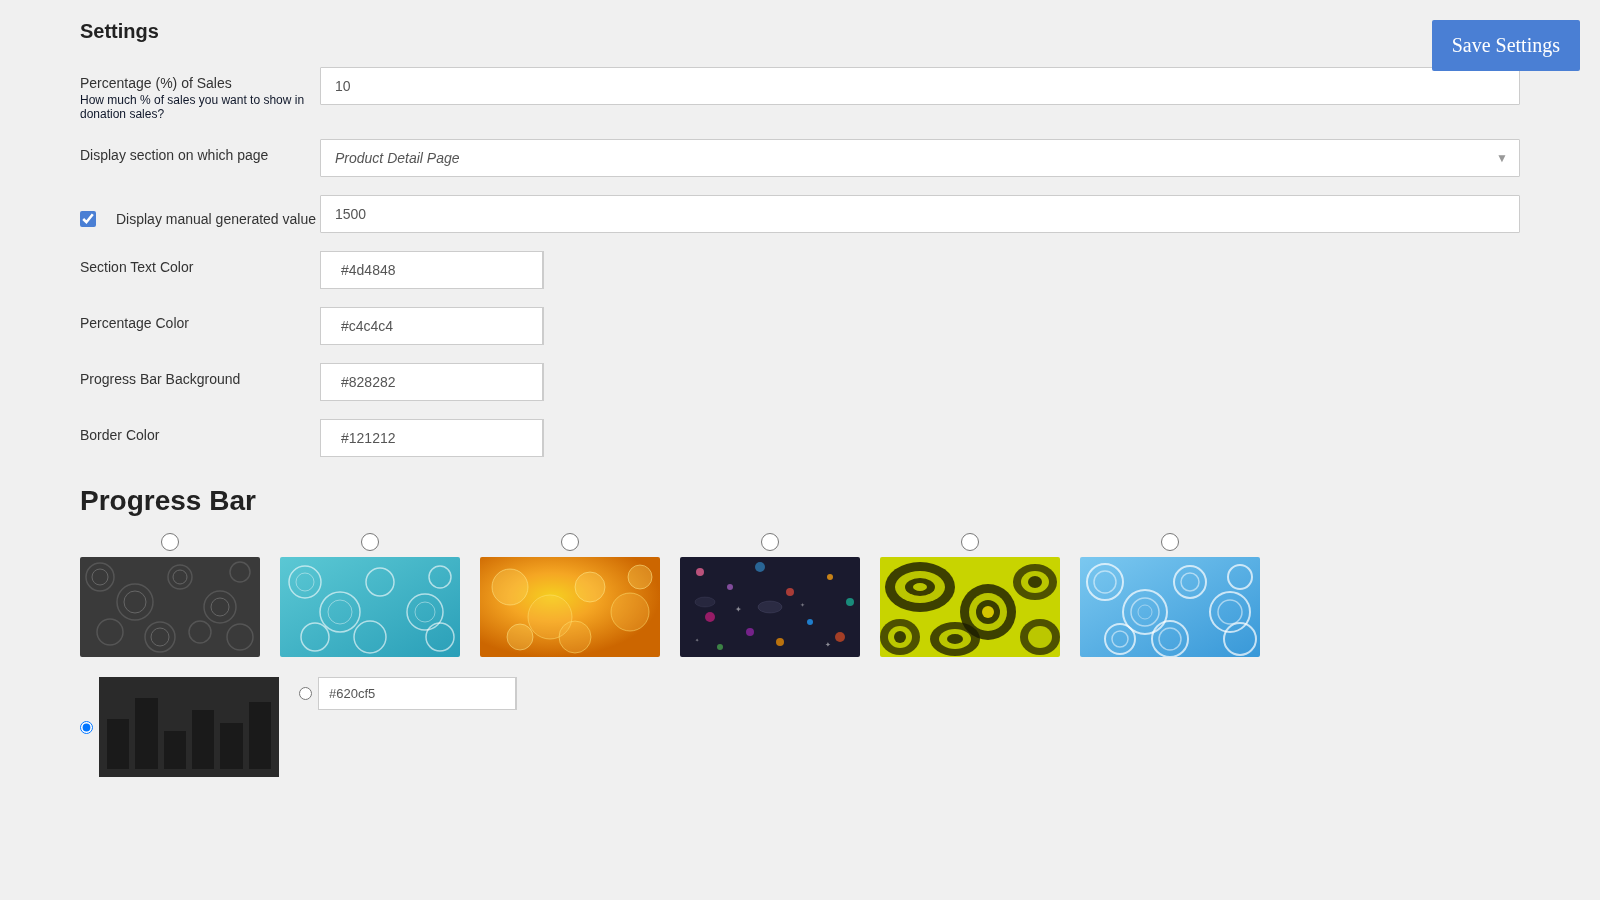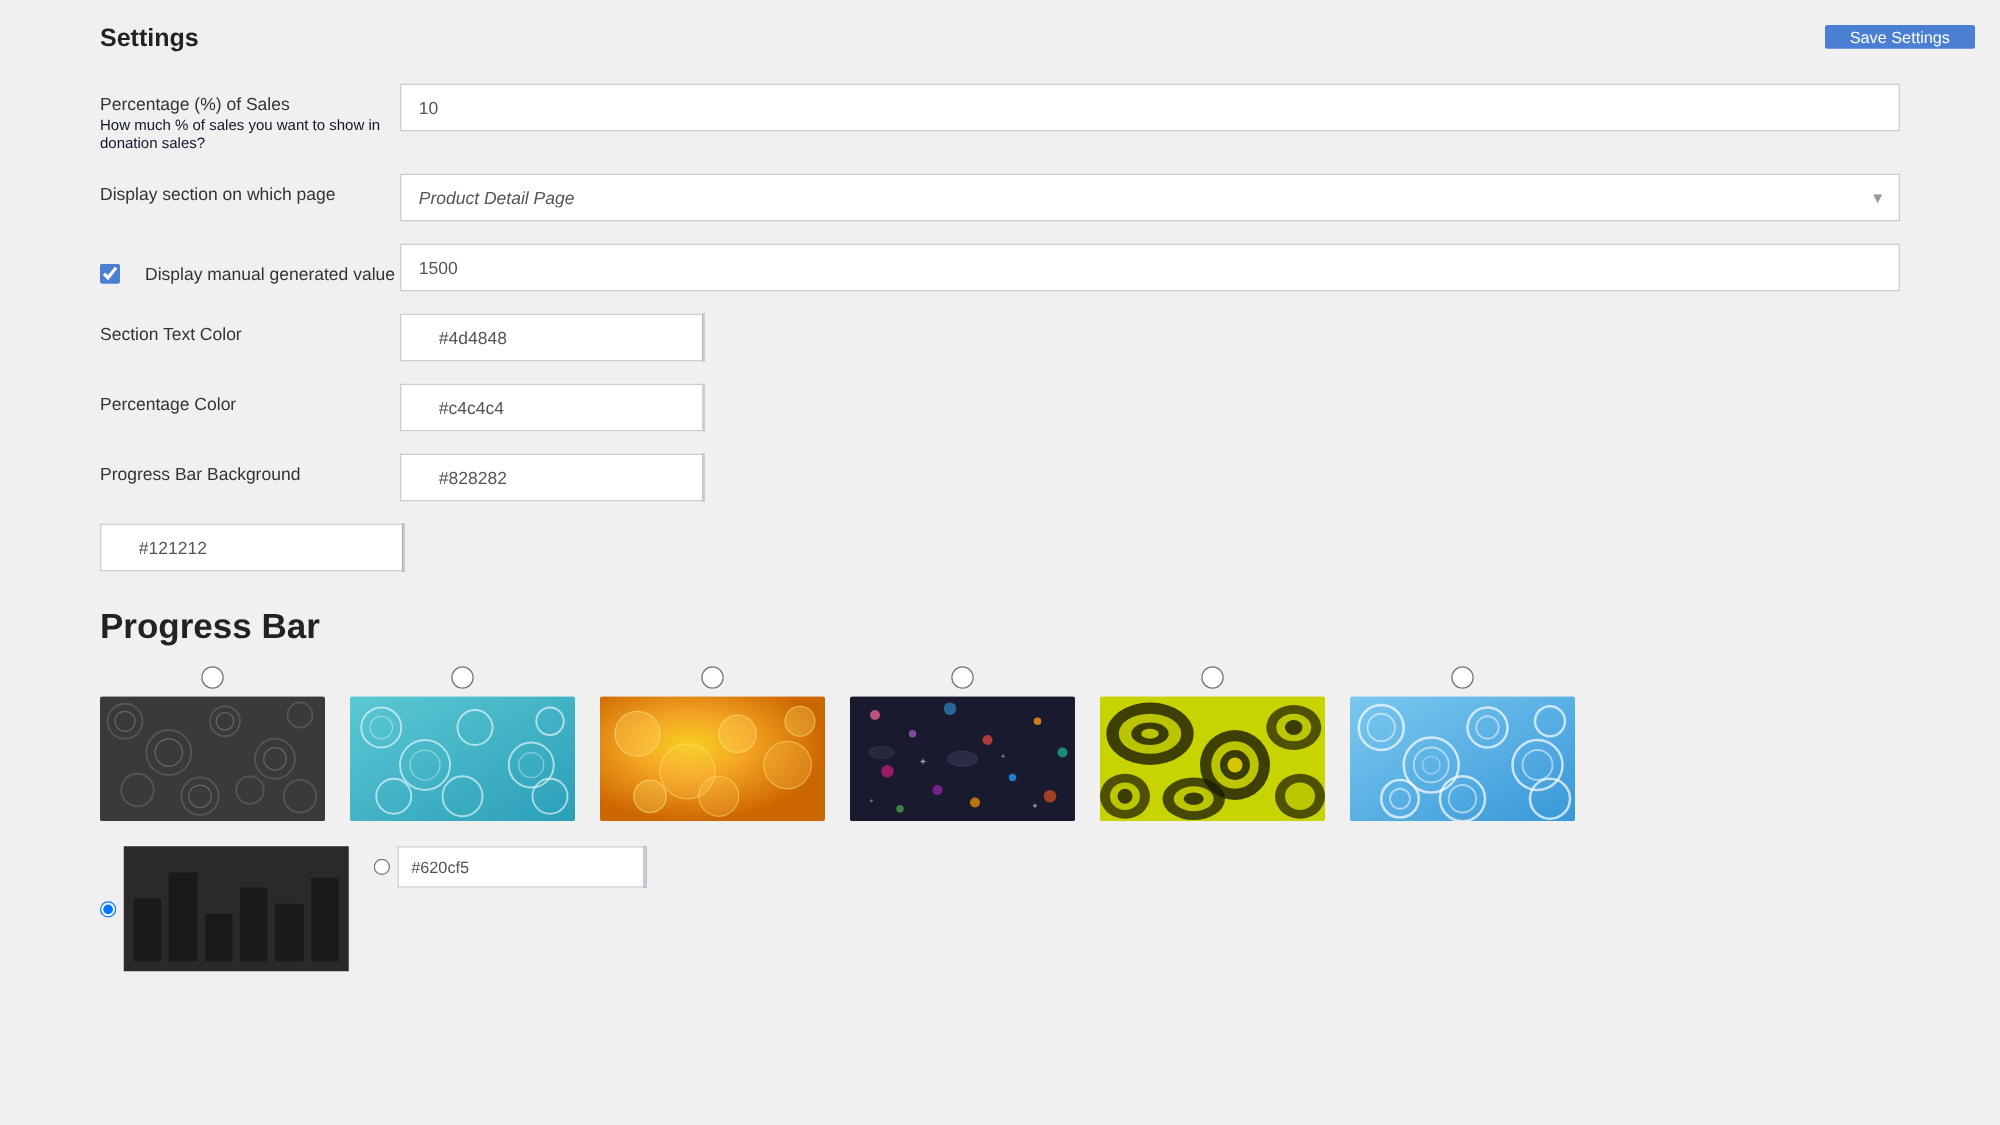--- a/index.html
+++ b/index.html
@@ -15,24 +15,25 @@
       padding: 20px 80px;
       position: relative;
     }
     .save-btn {
       position: absolute;
       top: 20px;
       right: 20px;
       background: #4a7fd4;
       color: #fff;
       border: none;
-      padding: 2px 20px;
-      font-size: 13px;
+      padding: 14px 20px;
+      font-size: 20px;
       cursor: pointer;
       border-radius: 2px;
+      font-family: Liberation Serif, serif;
     }
     .settings-title {
       font-size: 20px;
       font-weight: 600;
       margin-bottom: 24px;
       color: #222;
     }
     .setting-row {
       display: flex;
       align-items: flex-start;
@@ -91,21 +92,21 @@
       pointer-events: none;
       font-size: 12px;
     }
     .color-input-wrapper {
       display: flex;
       align-items: stretch;
       width: 220px;
     }
     .color-text-input {
       flex: 1;
-      padding: 10px 30px;
+      padding: 10px 20px;
       border: 1px solid #ccc;
       border-right: none;
       background: #fff;
       font-size: 14px;
       color: #555;
       outline: none;
     }
     .color-swatch {
       width: 42px;
       border: 1px solid #ccc;
@@ -282,20 +283,23 @@
     </div>
     <div class="setting-control-col">
       <div class="color-input-wrapper">
         <input class="color-text-input" type="text" value="#828282" style="">
         <div class="color-swatch" style="background:#828282;"></div>
       </div>
     </div>
   </div>
 
   <div class="setting-row">
+    <div class="setting-label-col">
+      <div class="setting-label">Border Color</div>
+    </div>
     <div class="setting-control-col">
       <div class="color-input-wrapper">
         <input class="color-text-input" type="text" value="#121212" style="">
         <div class="color-swatch" style="background:#121212;"></div>
       </div>
     </div>
   </div>
 
   <div class="section-divider">Progress Bar</div>
 

